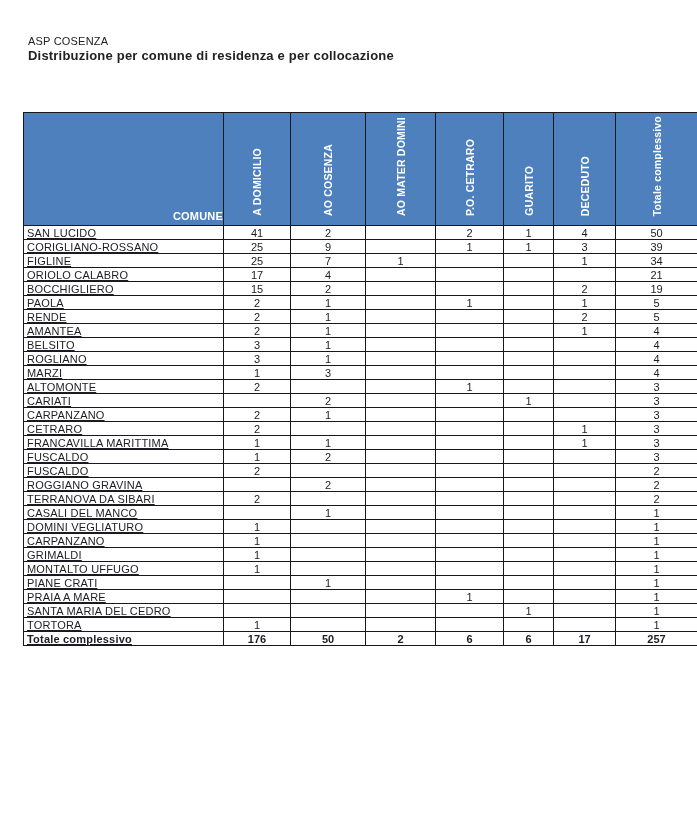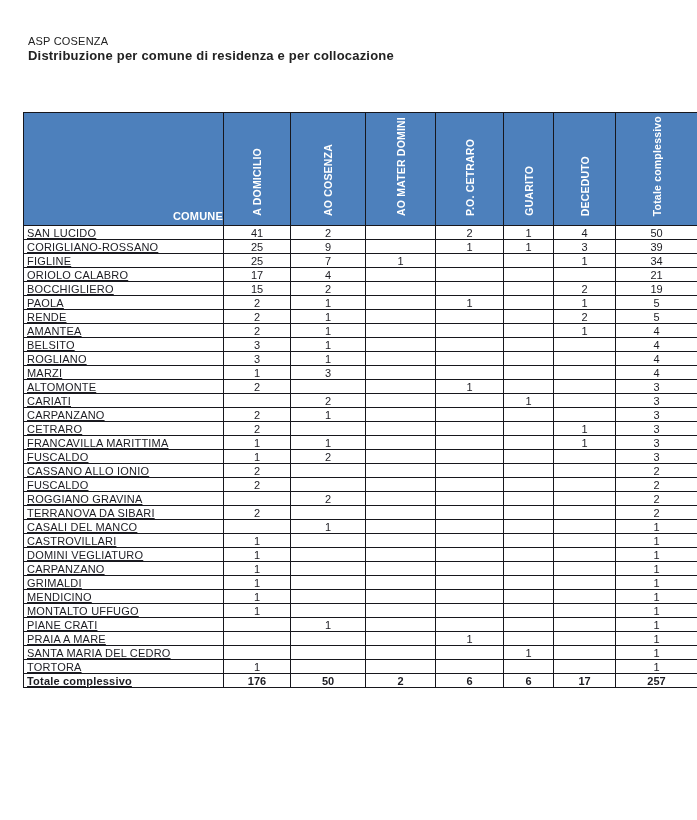--- a/index.html
+++ b/index.html
@@ -252,30 +252,20 @@
         <td class="c-name">FUSCALDO</td>
         <td class="c-num">1</td>
         <td class="c-num">2</td>
         <td class="c-num"></td>
         <td class="c-num"></td>
         <td class="c-num"></td>
         <td class="c-num"></td>
         <td class="c-num">3</td>
       </tr>
       <tr>
-        <td class="c-name">CASSANO ALLO IONIO</td>
-        <td class="c-num">2</td>
-        <td class="c-num"></td>
-        <td class="c-num"></td>
-        <td class="c-num"></td>
-        <td class="c-num"></td>
-        <td class="c-num"></td>
-        <td class="c-num">2</td>
-      </tr>
-      <tr>
         <td class="c-name">FUSCALDO</td>
         <td class="c-num">2</td>
         <td class="c-num"></td>
         <td class="c-num"></td>
         <td class="c-num"></td>
         <td class="c-num"></td>
         <td class="c-num"></td>
         <td class="c-num">2</td>
       </tr>
       <tr>
@@ -302,30 +292,20 @@
         <td class="c-name">CASALI DEL MANCO</td>
         <td class="c-num"></td>
         <td class="c-num">1</td>
         <td class="c-num"></td>
         <td class="c-num"></td>
         <td class="c-num"></td>
         <td class="c-num"></td>
         <td class="c-num">1</td>
       </tr>
       <tr>
-        <td class="c-name">CASTROVILLARI</td>
-        <td class="c-num">1</td>
-        <td class="c-num"></td>
-        <td class="c-num"></td>
-        <td class="c-num"></td>
-        <td class="c-num"></td>
-        <td class="c-num"></td>
-        <td class="c-num">1</td>
-      </tr>
-      <tr>
         <td class="c-name">DOMINI VEGLIATURO</td>
         <td class="c-num">1</td>
         <td class="c-num"></td>
         <td class="c-num"></td>
         <td class="c-num"></td>
         <td class="c-num"></td>
         <td class="c-num"></td>
         <td class="c-num">1</td>
       </tr>
       <tr>
@@ -333,30 +313,20 @@
         <td class="c-num">1</td>
         <td class="c-num"></td>
         <td class="c-num"></td>
         <td class="c-num"></td>
         <td class="c-num"></td>
         <td class="c-num"></td>
         <td class="c-num">1</td>
       </tr>
       <tr>
         <td class="c-name">GRIMALDI</td>
-        <td class="c-num">1</td>
-        <td class="c-num"></td>
-        <td class="c-num"></td>
-        <td class="c-num"></td>
-        <td class="c-num"></td>
-        <td class="c-num"></td>
-        <td class="c-num">1</td>
-      </tr>
-      <tr>
-        <td class="c-name">MENDICINO</td>
         <td class="c-num">1</td>
         <td class="c-num"></td>
         <td class="c-num"></td>
         <td class="c-num"></td>
         <td class="c-num"></td>
         <td class="c-num"></td>
         <td class="c-num">1</td>
       </tr>
       <tr>
         <td class="c-name">MONTALTO UFFUGO</td>

